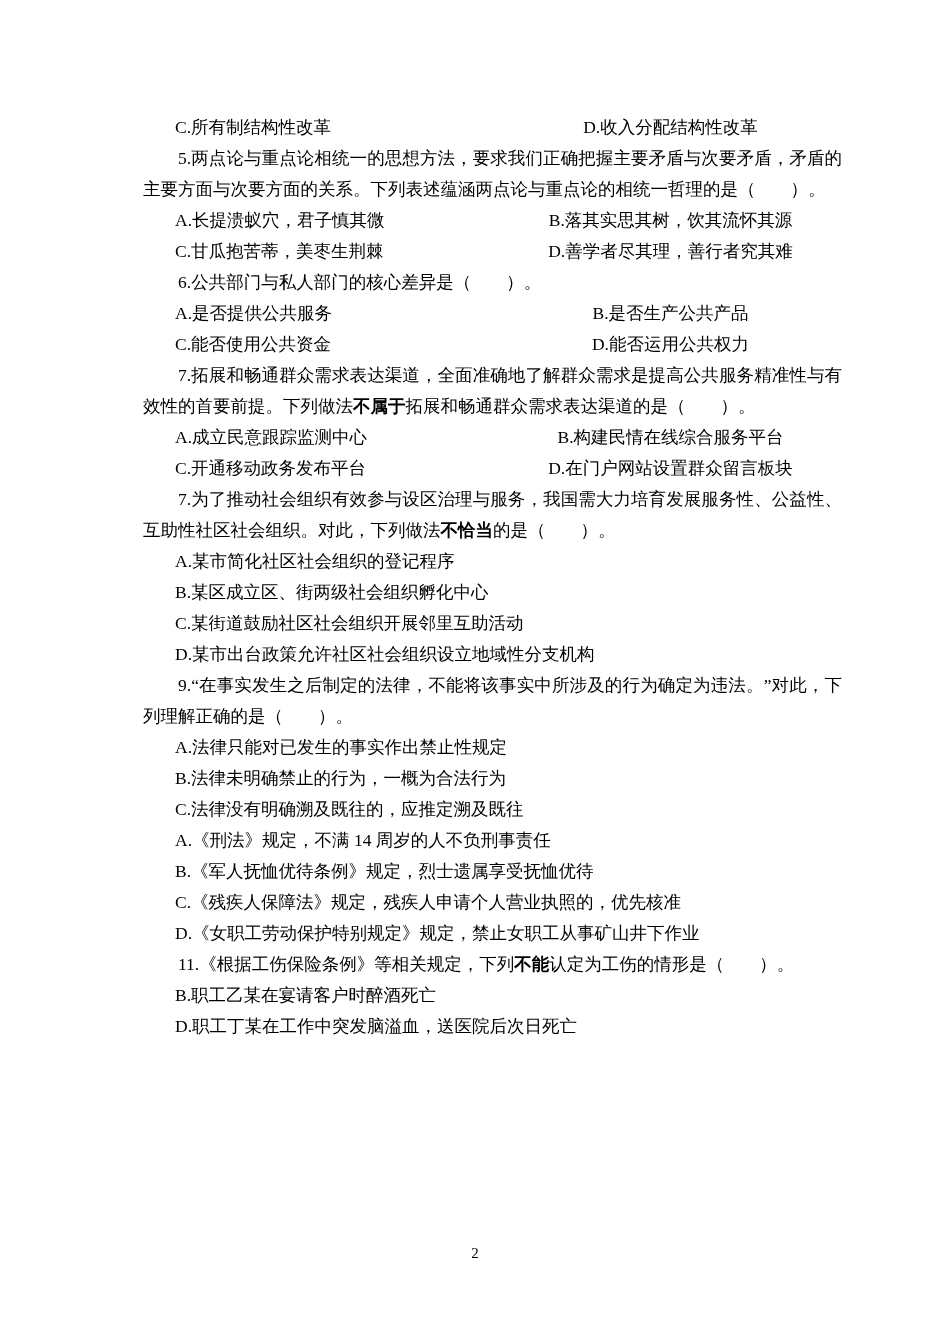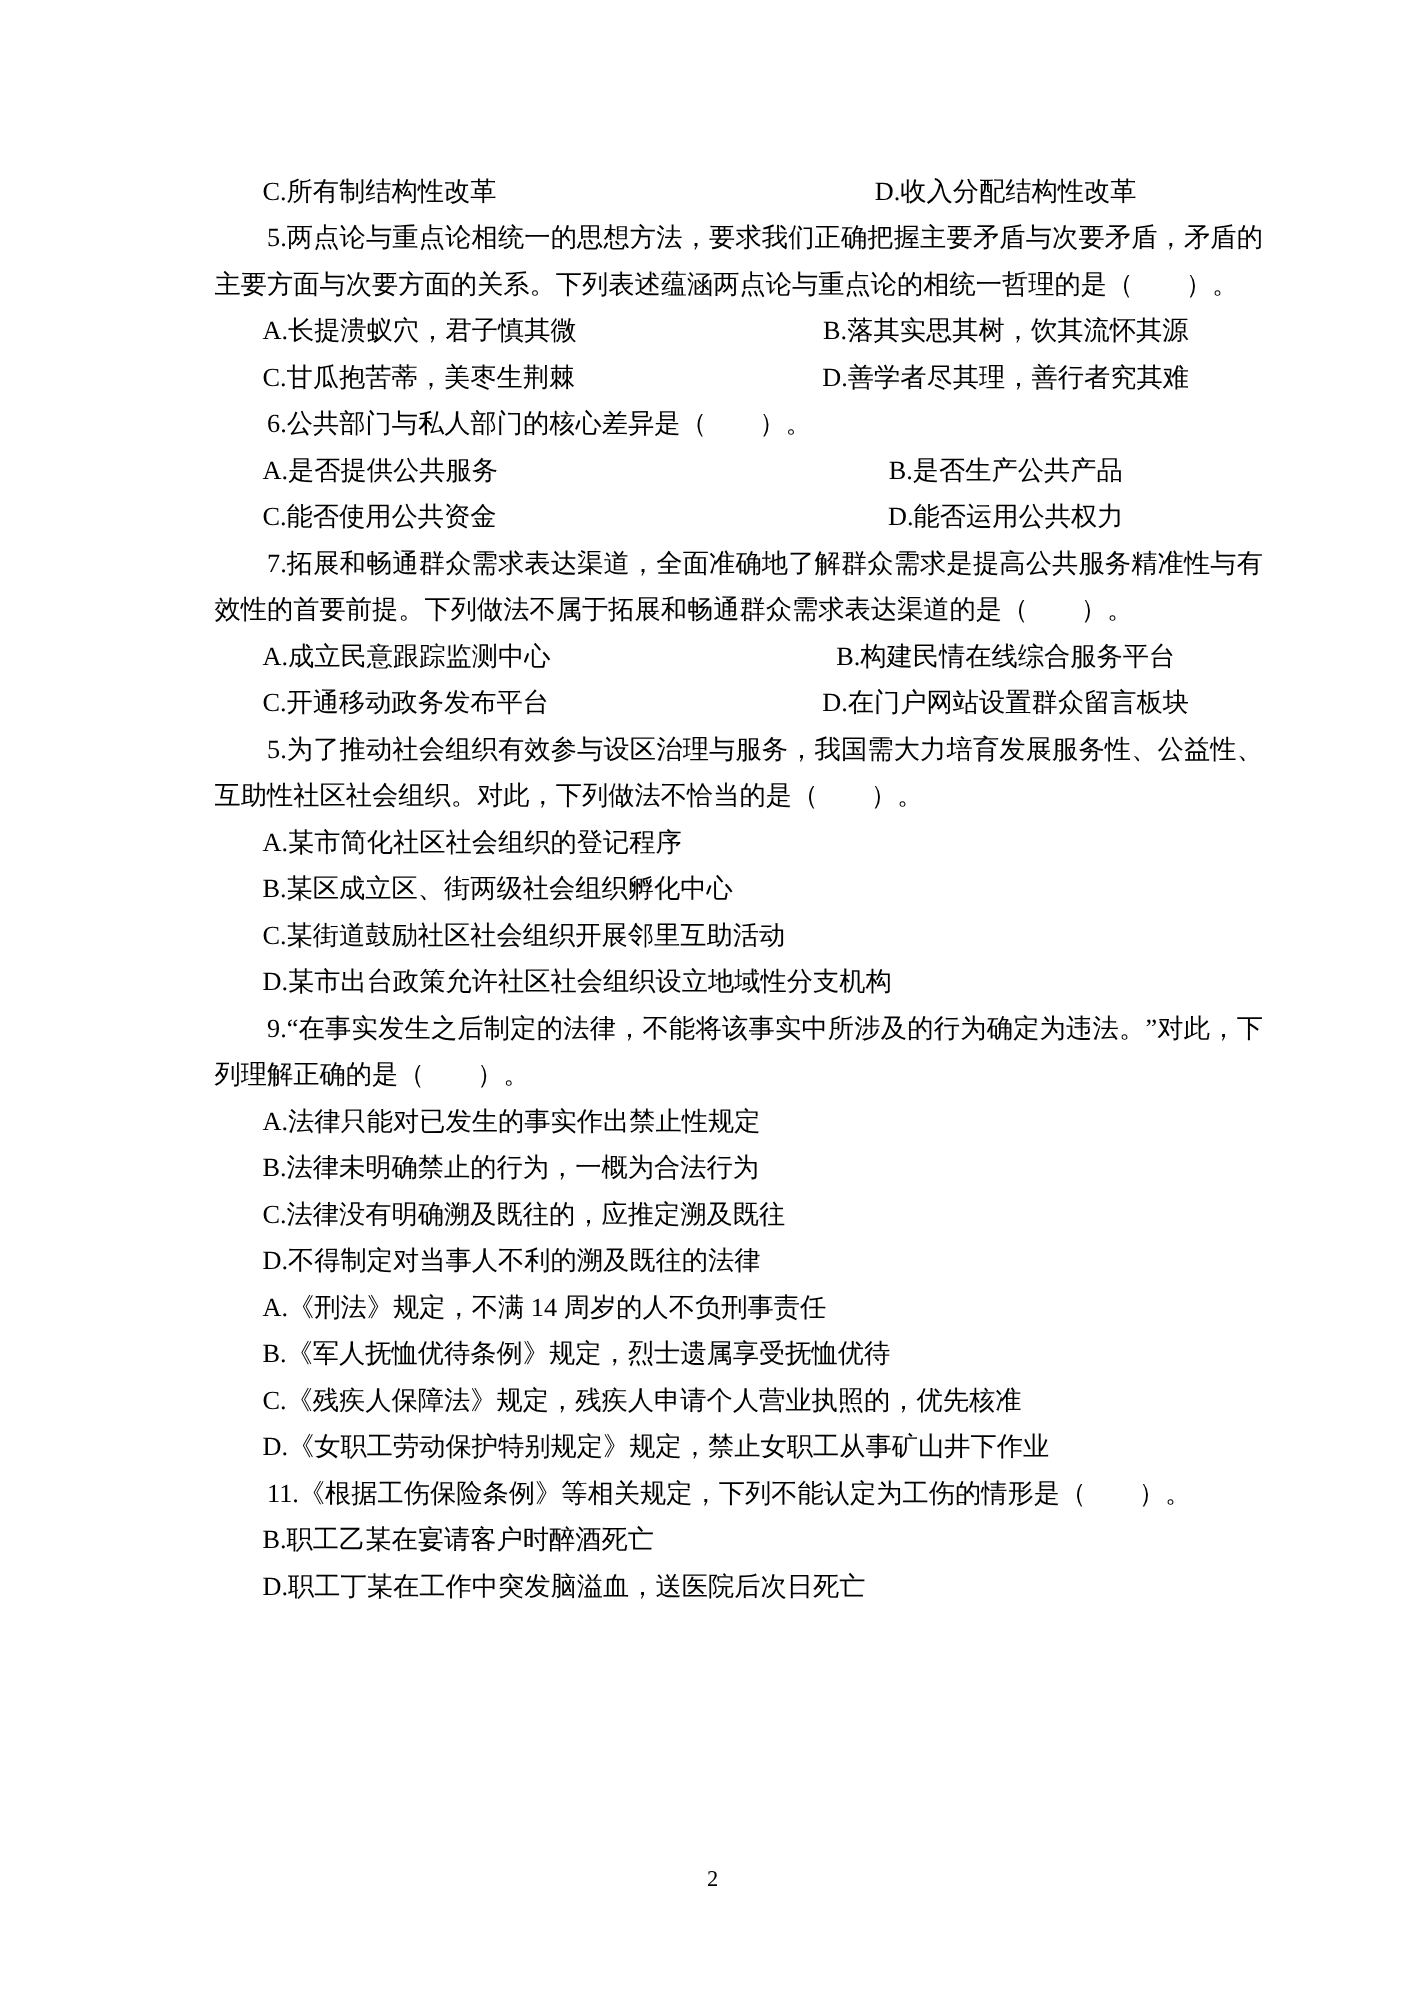--- a/index.html
+++ b/index.html
@@ -22,21 +22,21 @@
     width: 699px;
     font-size: 17.5px;
     line-height: 31px;
   }
   p { margin: 0; padding: 0; }
   .stem {
     text-indent: 35px;
     text-align: justify;
   }
   .stem b {
-    font-weight: 400;
+    font-weight: 700;
   }
   .opt-pair {
     display: flex;
     gap: 21px;
   }
   .opt-pair .c1 {
     margin-left: 32px;
     width: 303px;
     flex: 0 0 303px;
   }
@@ -90,31 +90,30 @@
   <p class="stem"><span>7.拓展和畅通群众需求表达渠道，全面准确地了解群众需求是提高公共服务精准性与有效性的首要前提。下列做法</span><b>不属于</b><span>拓展和畅通群众需求表达渠道的是（　　）。</span></p>
   <div class="opt-pair">
     <span class="c1">A.成立民意跟踪监测中心</span>
     <span class="c2">B.构建民情在线综合服务平台</span>
   </div>
   <div class="opt-pair">
     <span class="c1">C.开通移动政务发布平台</span>
     <span class="c2">D.在门户网站设置群众留言板块</span>
   </div>
 
-  <p class="stem"><span>5.为了推动社会组织有效参与设区治理与服务，我国需大力培育发展服务性、公益性、互助性社区社会组织。对此，下列做法</span><b>不恰当</b><span>的是（　　）。</span></p>
+  <p class="stem"><span>7.为了推动社会组织有效参与设区治理与服务，我国需大力培育发展服务性、公益性、互助性社区社会组织。对此，下列做法</span><b>不恰当</b><span>的是（　　）。</span></p>
   <p class="opt-single">A.某市简化社区社会组织的登记程序</p>
   <p class="opt-single">B.某区成立区、街两级社会组织孵化中心</p>
   <p class="opt-single">C.某街道鼓励社区社会组织开展邻里互助活动</p>
   <p class="opt-single">D.某市出台政策允许社区社会组织设立地域性分支机构</p>
 
   <p class="stem">9.“在事实发生之后制定的法律，不能将该事实中所涉及的行为确定为违法。”对此，下列理解正确的是（　　）。</p>
   <p class="opt-single">A.法律只能对已发生的事实作出禁止性规定</p>
   <p class="opt-single">B.法律未明确禁止的行为，一概为合法行为</p>
   <p class="opt-single">C.法律没有明确溯及既往的，应推定溯及既往</p>
-  <p class="opt-single">D.不得制定对当事人不利的溯及既往的法律</p>
 
   <p class="opt-single">A.《刑法》规定，不满 14 周岁的人不负刑事责任</p>
   <p class="opt-single">B.《军人抚恤优待条例》规定，烈士遗属享受抚恤优待</p>
   <p class="opt-single">C.《残疾人保障法》规定，残疾人申请个人营业执照的，优先核准</p>
   <p class="opt-single">D.《女职工劳动保护特别规定》规定，禁止女职工从事矿山井下作业</p>
 
   <p class="stem"><span>11.《根据工伤保险条例》等相关规定，下列</span><b>不能</b><span>认定为工伤的情形是（　　）。</span></p>
   <p class="opt-single">B.职工乙某在宴请客户时醉酒死亡</p>
   <p class="opt-single">D.职工丁某在工作中突发脑溢血，送医院后次日死亡</p>
 

